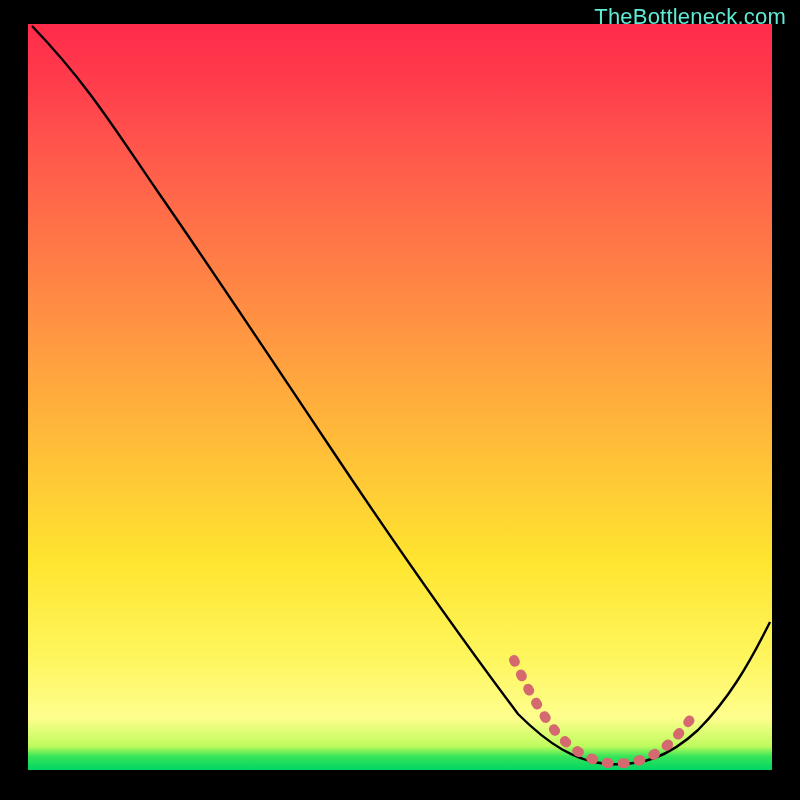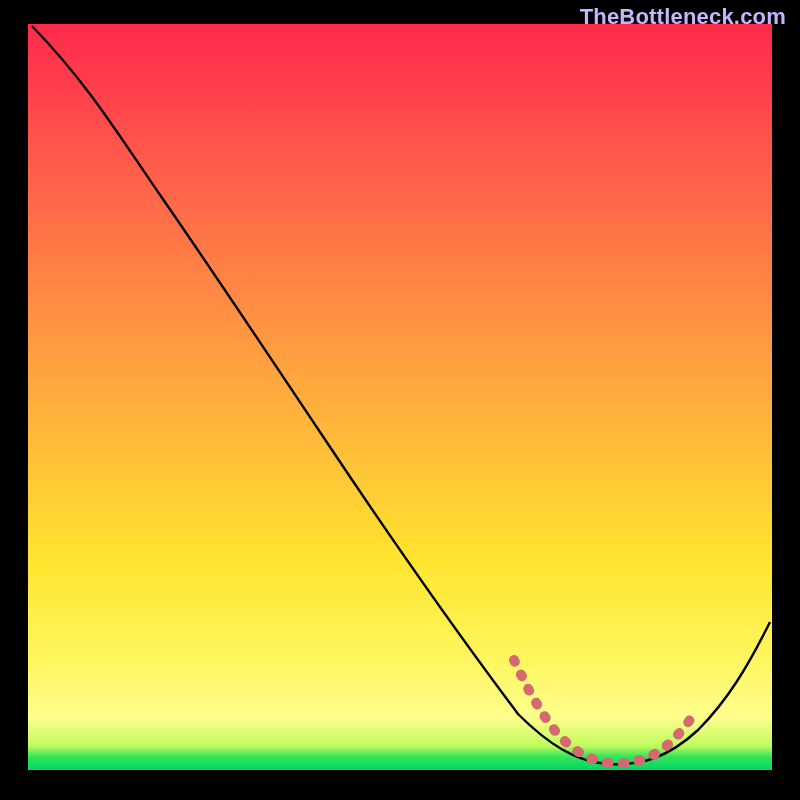--- a/index.html
+++ b/index.html
@@ -13,23 +13,23 @@
   }
   .stage {
     position: relative;
     width: 800px;
     height: 800px;
   }
   .watermark {
     position: absolute;
     top: 4px;
     right: 14px;
-    color: #c4b5fd;
+    color: #5eead4;
     font-size: 22px;
-    font-weight: 700;
+    font-weight: 400;
     letter-spacing: 0.2px;
     z-index: 5;
   }
   .plot {
     position: absolute;
     left: 28px;
     top: 24px;
     width: 744px;
     height: 746px;
     z-index: 1;

